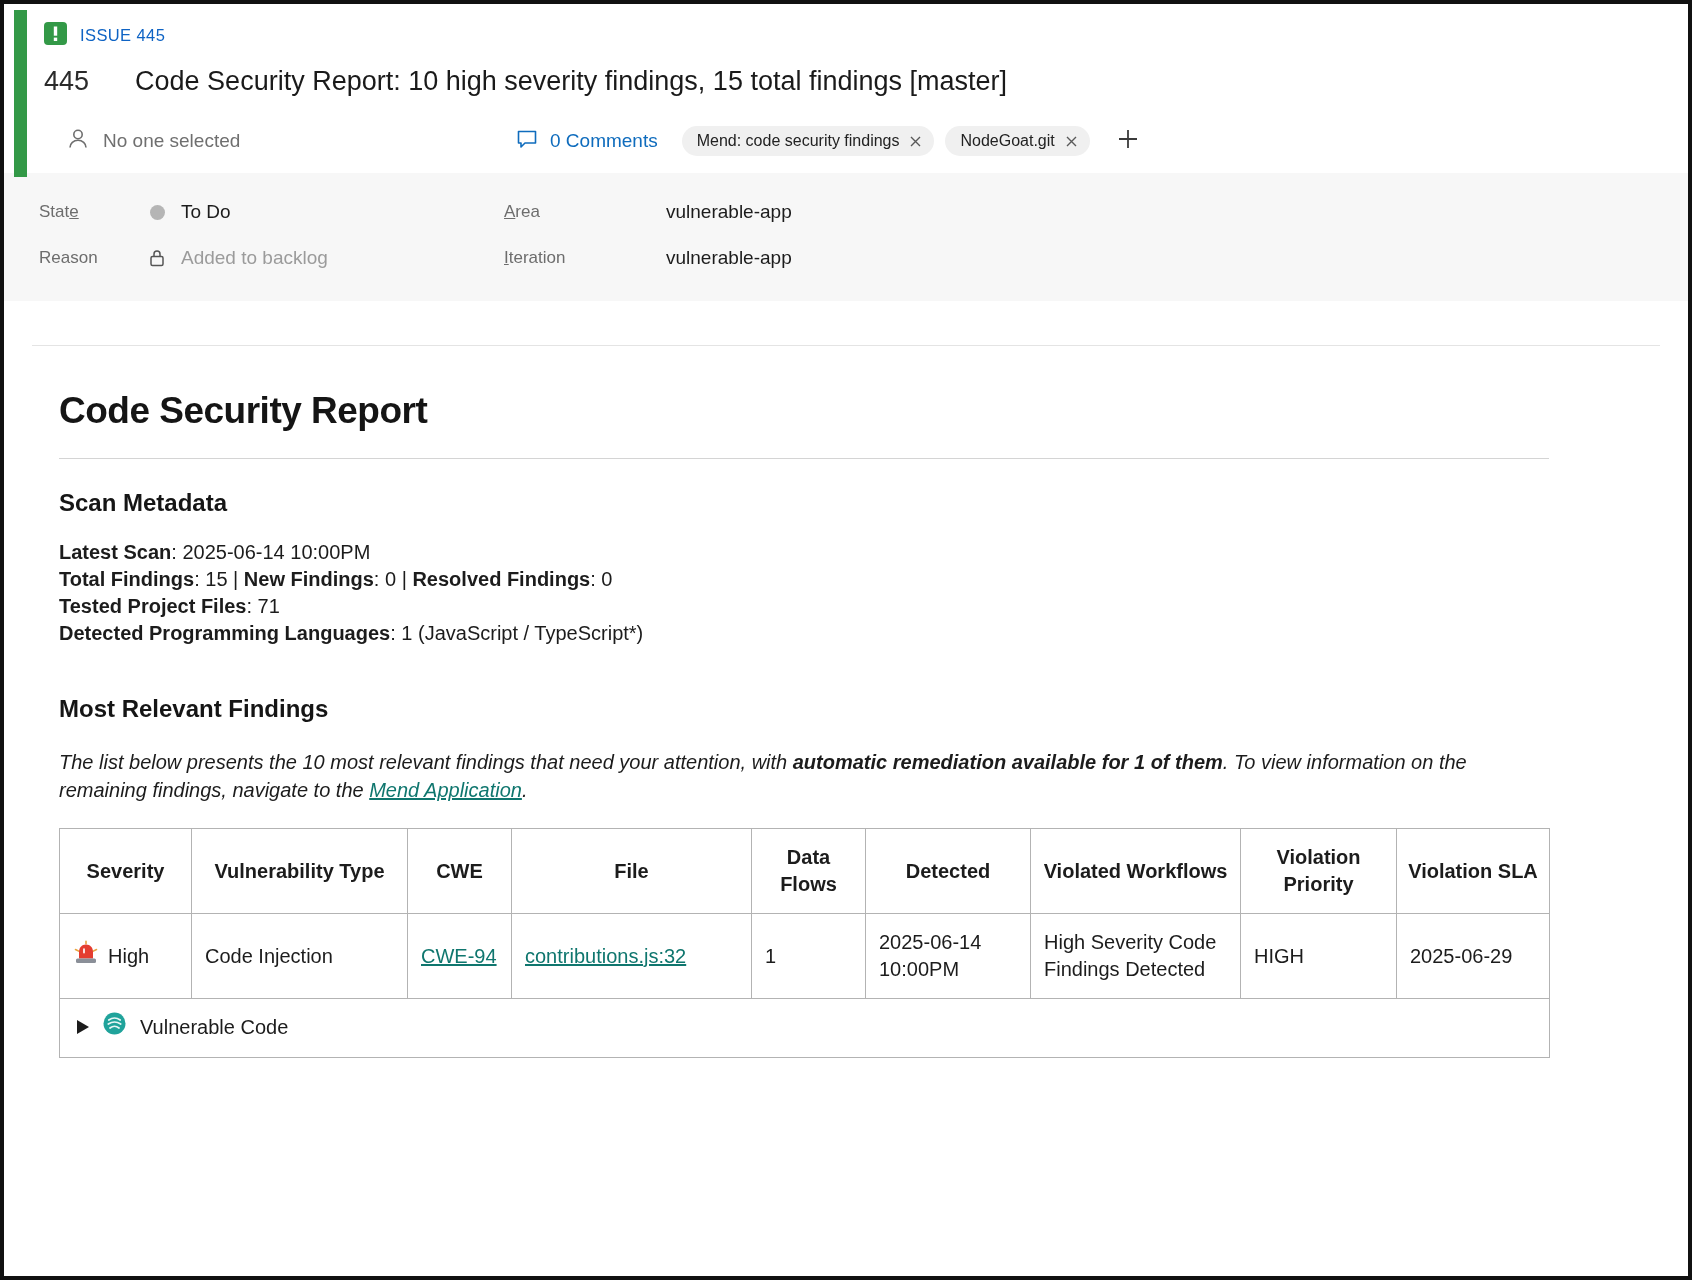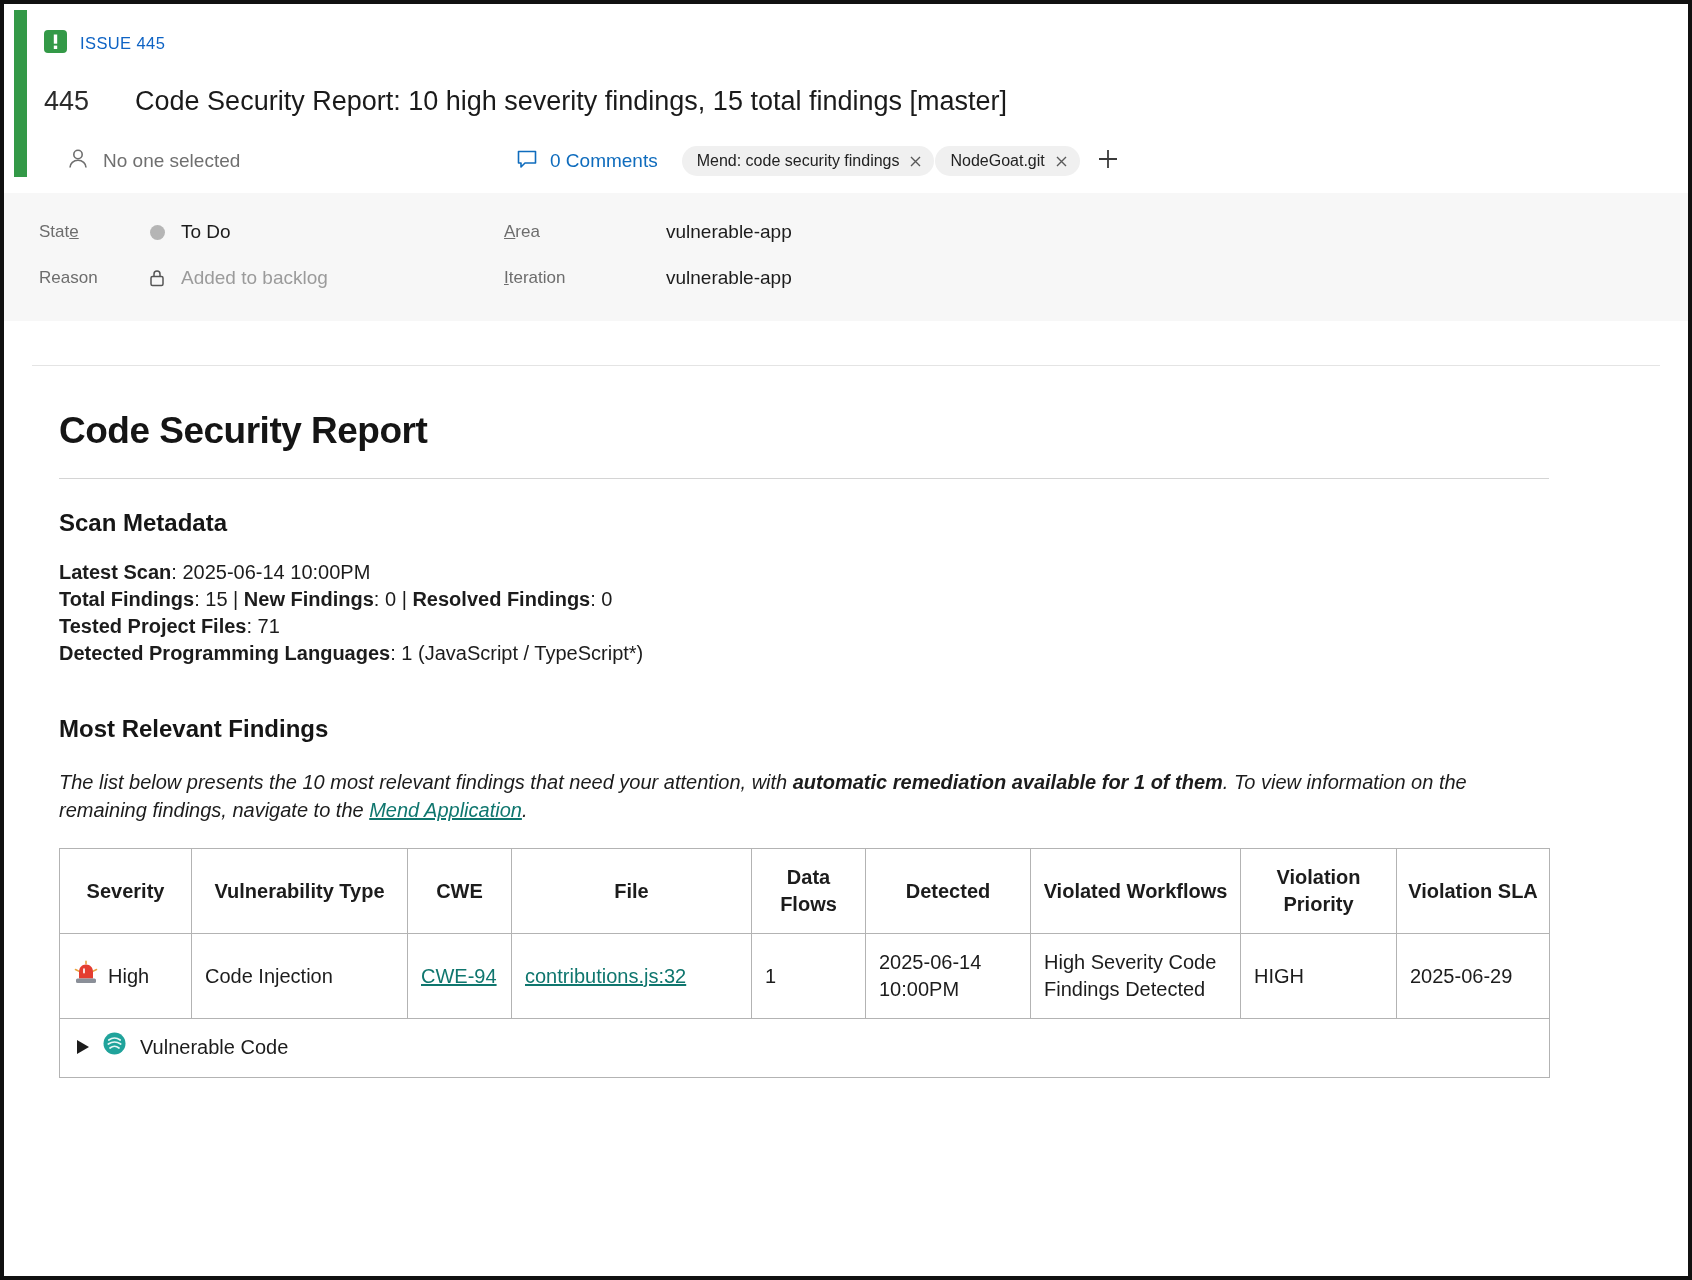--- a/index.html
+++ b/index.html
@@ -3,31 +3,31 @@
 <meta charset="utf-8">
 <style>
   html, body { margin: 0; padding: 0; background: #ffffff; }
   .page {
     position: relative; width: 1692px; height: 1280px; box-sizing: border-box;
     border: 4px solid #111; background: #fff; overflow: hidden;
     font-family: "Liberation Sans", sans-serif; color: #1c1c1c;
   }
   .green-bar { position: absolute; left: 10px; top: 6px; width: 13px; height: 167px; background: #339947; }
 
-  .hdr { padding: 26px 0 0 40px; }
+  .hdr { padding: 18px 0 0 40px; }
   .type-row { display: flex; align-items: center; gap: 13px; height: 26px; }
   .type-label { font-size: 16.5px; color: #0e63c4; letter-spacing: .4px; }
   .title-row { display: flex; align-items: baseline; gap: 46px; margin-top: 18px; }
-  .wi-id { font-size: 27px; color: #2b2b2b; margin-top: 12px; }
+  .wi-id { font-size: 27px; color: #2b2b2b; }
   .wi-title { font-size: 27px; color: #1a1a1a; text-align: right; }
 
   .meta-row { display: flex; align-items: center; margin: 24px 0 0 22px; height: 40px; }
   .assignee { display: flex; align-items: center; gap: 13px; color: #6f6f6f; font-size: 19px; width: 450px; cursor: pointer; }
   .comments { display: flex; align-items: center; gap: 12px; color: #0f6cbd; font-size: 19px; margin-right: 24px; cursor: pointer; }
-  .tags { display: flex; align-items: center; gap: 1px; }
+  .tags { display: flex; align-items: center; gap: 11px; }
   .tag { display: flex; align-items: center; gap: 11px; background: #f0f0f0; border-radius: 15px; padding: 6px 13px 6px 15px; font-size: 16px; color: #222; }
   .tag .x { display: flex; align-items: center; cursor: pointer; }
   .add-tag { margin-left: 15px; display: flex; align-items: center; cursor: pointer; }
 
   .fields { margin-top: 12px; background: #f7f7f7; padding: 16px 0 20px 35px; display: grid; grid-template-columns: 465px 1fr; }
   .fcell { display: flex; align-items: center; height: 46px; }
   .flabel { font-size: 17px; color: #6d6d6d; }
   .u { text-decoration: underline; }
   .w1 { width: 108px; }
   .w2 { width: 148px; }

